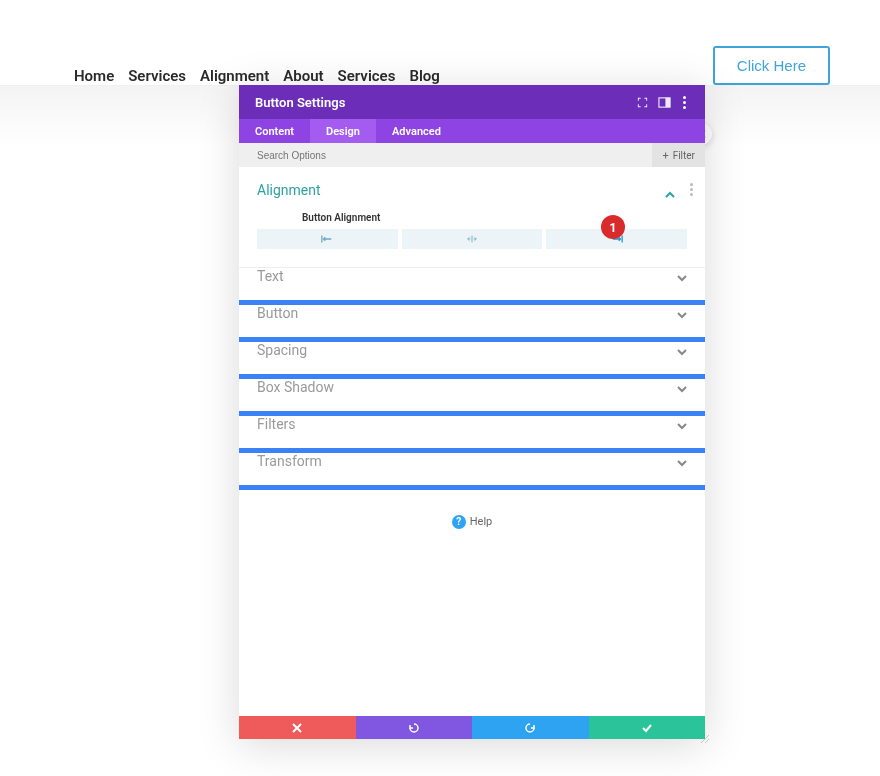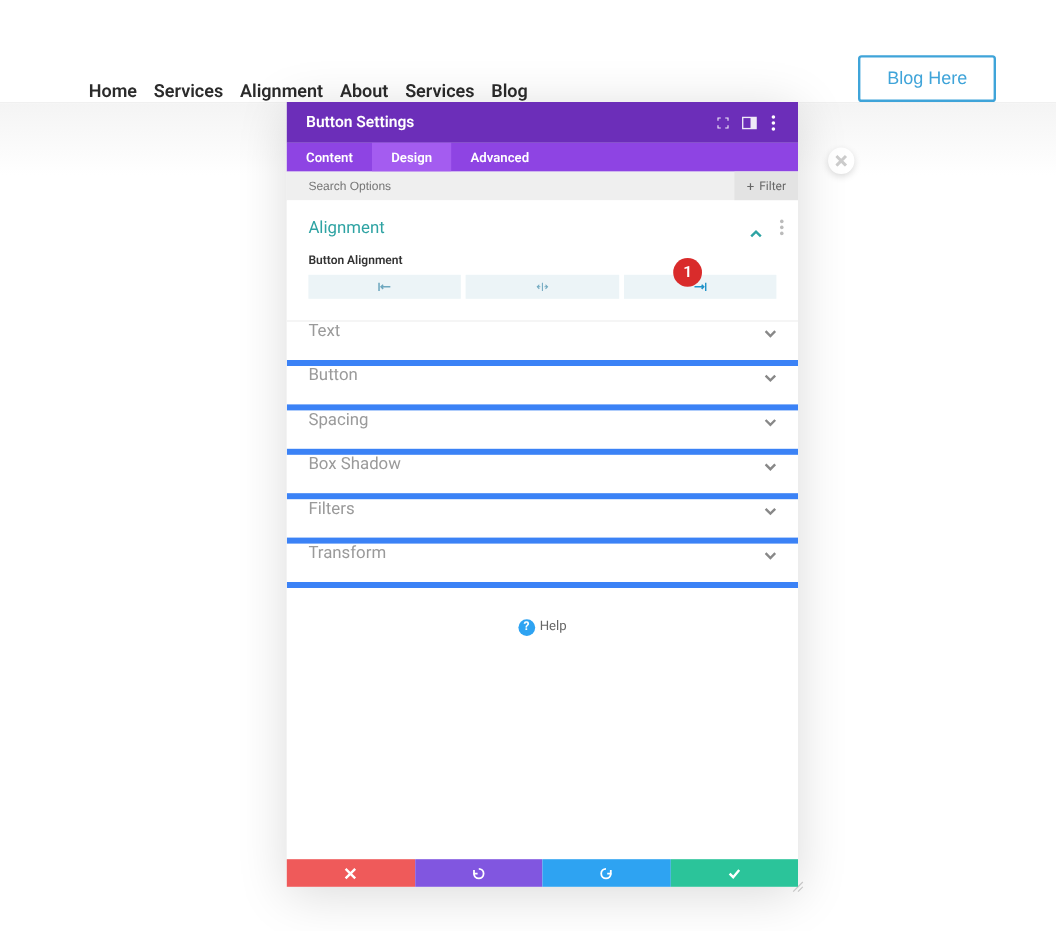--- a/index.html
+++ b/index.html
@@ -5,21 +5,21 @@
   * { box-sizing: border-box; margin: 0; padding: 0; }
   body { font-family: -apple-system, BlinkMacSystemFont, "Segoe UI", Roboto, Helvetica, Arial, sans-serif; background: #fff; width: 880px; height: 776px; overflow: hidden; position: relative; }
   
   .top-nav { height: 86px; display: flex; align-items: flex-end; justify-content: space-between; padding: 0 50px 0 74px; border-bottom: 1px solid #f0f0f0; }
   .nav-links { display: flex; gap: 14px; }
   .nav-links span { font-weight: 600; font-size: 15px; color: #2b2b2b; cursor: pointer; }
   .click-here { border: 2px solid #3fa4d9; color: #3fa4d9; font-size: 15px; padding: 9px 22px; border-radius: 3px; background: #fff; cursor: pointer; }
   
   .page-bg { position: absolute; top: 86px; left: 0; right: 0; height: 690px; background: linear-gradient(#f4f4f4, #fff 60px); }
   
-  .modal { position: absolute; top: 85px; left: 239px; width: 426px; height: 654px; background: #fff; box-shadow: 0 6px 40px rgba(0,0,0,.15); display: flex; flex-direction: column; }
+  .modal { position: absolute; top: 85px; left: 239px; width: 466px; height: 654px; background: #fff; box-shadow: 0 6px 40px rgba(0,0,0,.15); display: flex; flex-direction: column; }
   
   .modal-header { background: #6c2eb9; color: #fff; height: 34px; display: flex; align-items: center; padding: 0 12px 0 16px; }
   .modal-title { font-size: 13px; font-weight: 600; flex: 1; }
   .hdr-icon { width: 22px; height: 22px; display: inline-flex; align-items: center; justify-content: center; cursor: pointer; opacity: .9; }
   .hdr-icon svg { width: 13px; height: 13px; fill: #fff; }
   .hdr-dots { width: 18px; display: flex; flex-direction: column; align-items: center; gap: 2px; cursor: pointer; }
   .hdr-dots span { width: 3px; height: 3px; background: #fff; border-radius: 50%; }
   
   .tabs { background: #8e44e3; display: flex; height: 24px; }
   .tab { font-size: 11px; font-weight: 600; color: #fff; padding: 0 16px; display: flex; align-items: center; cursor: pointer; }
@@ -31,21 +31,21 @@
   .filter-btn .plus { font-size: 11px; }
   
   .sections { flex: 1; overflow: auto; background: #fff; }
   .section-open { padding: 15px 18px 18px; border-bottom: 1px solid #eee; position: relative; }
   .section-open .sec-title { color: #2ea3a3; font-size: 14px; font-weight: 400; }
   .sec-toggle-open { position: absolute; right: 30px; top: 18px; cursor: pointer; }
   .sec-toggle-open svg { width: 10px; height: 10px; stroke: #2ea3a3; stroke-width: 2; fill: none; }
   .sec-menu { position: absolute; right: 12px; top: 16px; display: flex; flex-direction: column; gap: 2px; cursor: pointer; }
   .sec-menu span { width: 3px; height: 3px; background: #bbb; border-radius: 50%; }
   
-  .field-label { font-size: 10px; font-weight: 600; color: #333; margin-top: 14px; margin-bottom: 6px; }
+  .field-label { font-size: 10px; font-weight: 600; color: #333; margin-top: 14px; margin-bottom: 6px; margin-left: 45px; }
   .align-toggles { display: flex; gap: 4px; position: relative; }
   .align-btn { flex: 1; height: 20px; background: #ecf4f7; display: flex; align-items: center; justify-content: center; cursor: pointer; }
   .align-btn svg { width: 12px; height: 10px; stroke: #6fa8bf; stroke-width: 1.5; fill: none; }
   .align-btn.sel svg { stroke: #2193c9; }
   
   .badge { position: absolute; width: 24px; height: 24px; background: #d92b2b; color: #fff; border-radius: 50%; display: flex; align-items: center; justify-content: center; font-size: 13px; font-weight: 600; top: -14px; right: 62px; z-index: 5; }
   
   .section-closed { height: 37px; border-bottom: 5px solid #3b82f6; display: flex; align-items: flex-start; padding: 0 18px; position: relative; cursor: pointer; }
   .section-closed .sec-title { color: #9a9a9a; font-size: 14px; }
   .chev-down { position: absolute; right: 18px; }
@@ -74,21 +74,21 @@
 
 <div class="top-nav">
   <div class="nav-links">
     <span>Home</span>
     <span>Services</span>
     <span>Alignment</span>
     <span>About</span>
     <span>Services</span>
     <span>Blog</span>
   </div>
-  <button class="click-here">Blog Here</button>
+  <button class="click-here">Click Here</button>
 </div>
 
 <div class="page-bg"></div>
 
 <div class="close-modal">
   <svg viewBox="0 0 10 10">
       <path d="M1 1 L9 9 M9 1 L1 9"></path>
     </svg>
 </div>
 

